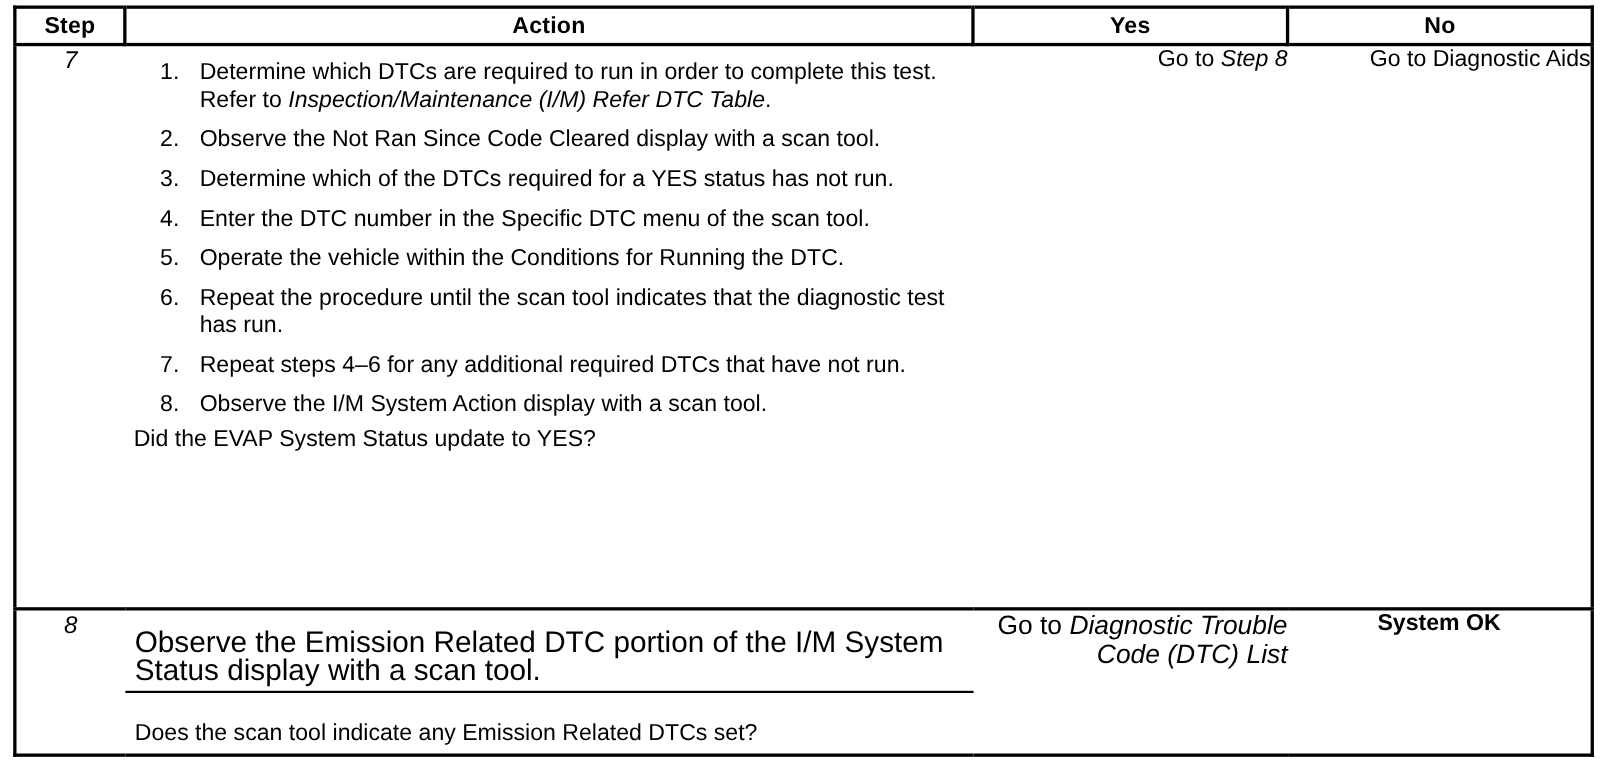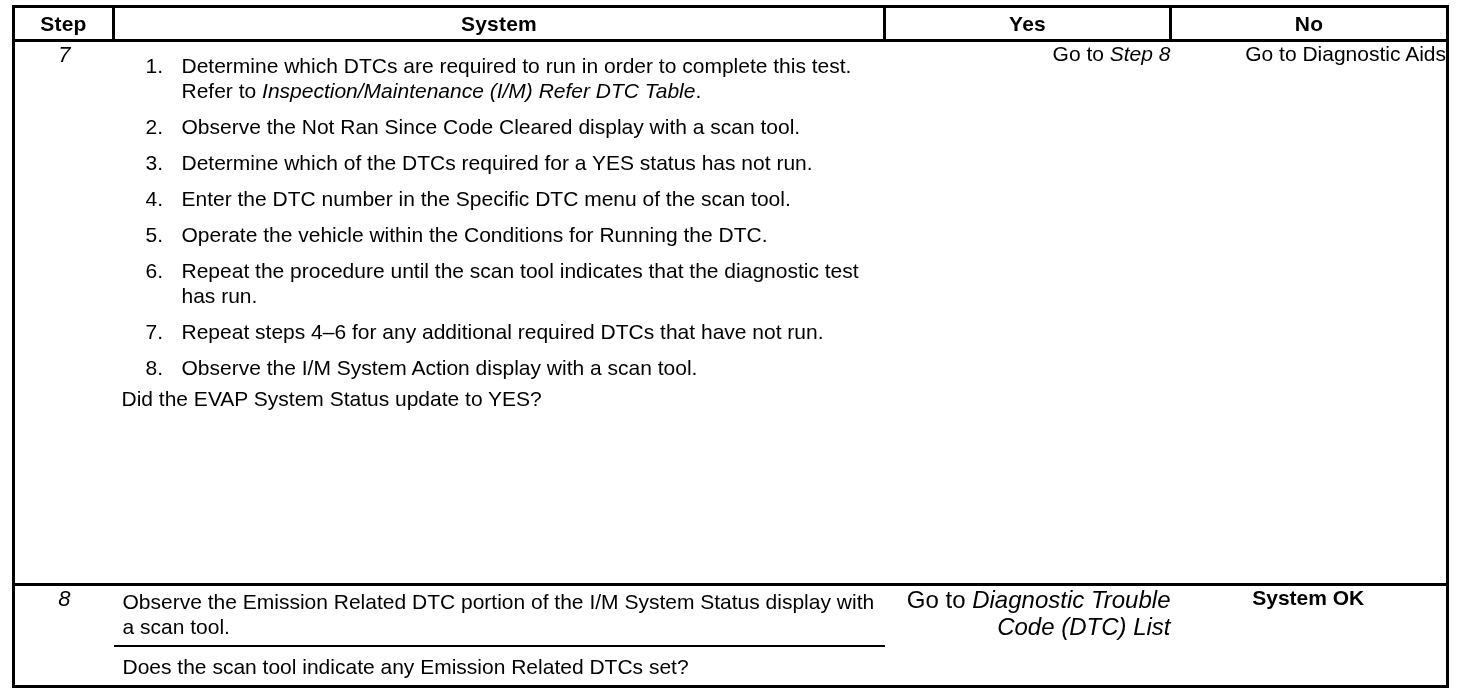--- a/index.html
+++ b/index.html
@@ -109,28 +109,28 @@
   em, .ital { font-style: italic; }
 
   
   .action-inner {
     display: flex;
     flex-direction: column;
     height: 100%;
     box-sizing: border-box;
   }
   .action-part-top {
-    padding: 3px 10px 6px 9px;
-    font-size: 21px;
+    padding: 17px 10px 6px 9px;
+    font-size: 27px;
     line-height: 25px;
     border-bottom: 2px solid #000;
     flex: 0 0 auto;
   }
   .action-part-bottom {
-    padding: 7px 10px 6px 9px;
+    padding: 24px 10px 6px 9px;
     font-size: 21px;
     line-height: 25px;
     flex: 1 1 auto;
   }
 
   .yes8 {
     text-align: right;
     font-size: 24px;
     line-height: 27px;
     vertical-align: middle;
@@ -161,21 +161,21 @@
     <colgroup>
       <col class="col-step">
       <col class="col-action">
       <col class="col-yes">
       <col class="col-no">
     </colgroup>
 
     <tbody>
         <tr class="hdr-row">
       <td class="v-line">Step</td>
-      <td class="v-line">System</td>
+      <td class="v-line">Action</td>
       <td class="v-line">Yes</td>
       <td>No</td>
     </tr>
 
     <tr>
       <td class="v-line step-cell">7</td>
 
       <td class="v-line action-cell row7-action">
         <ol class="steps-list">
           <li>

